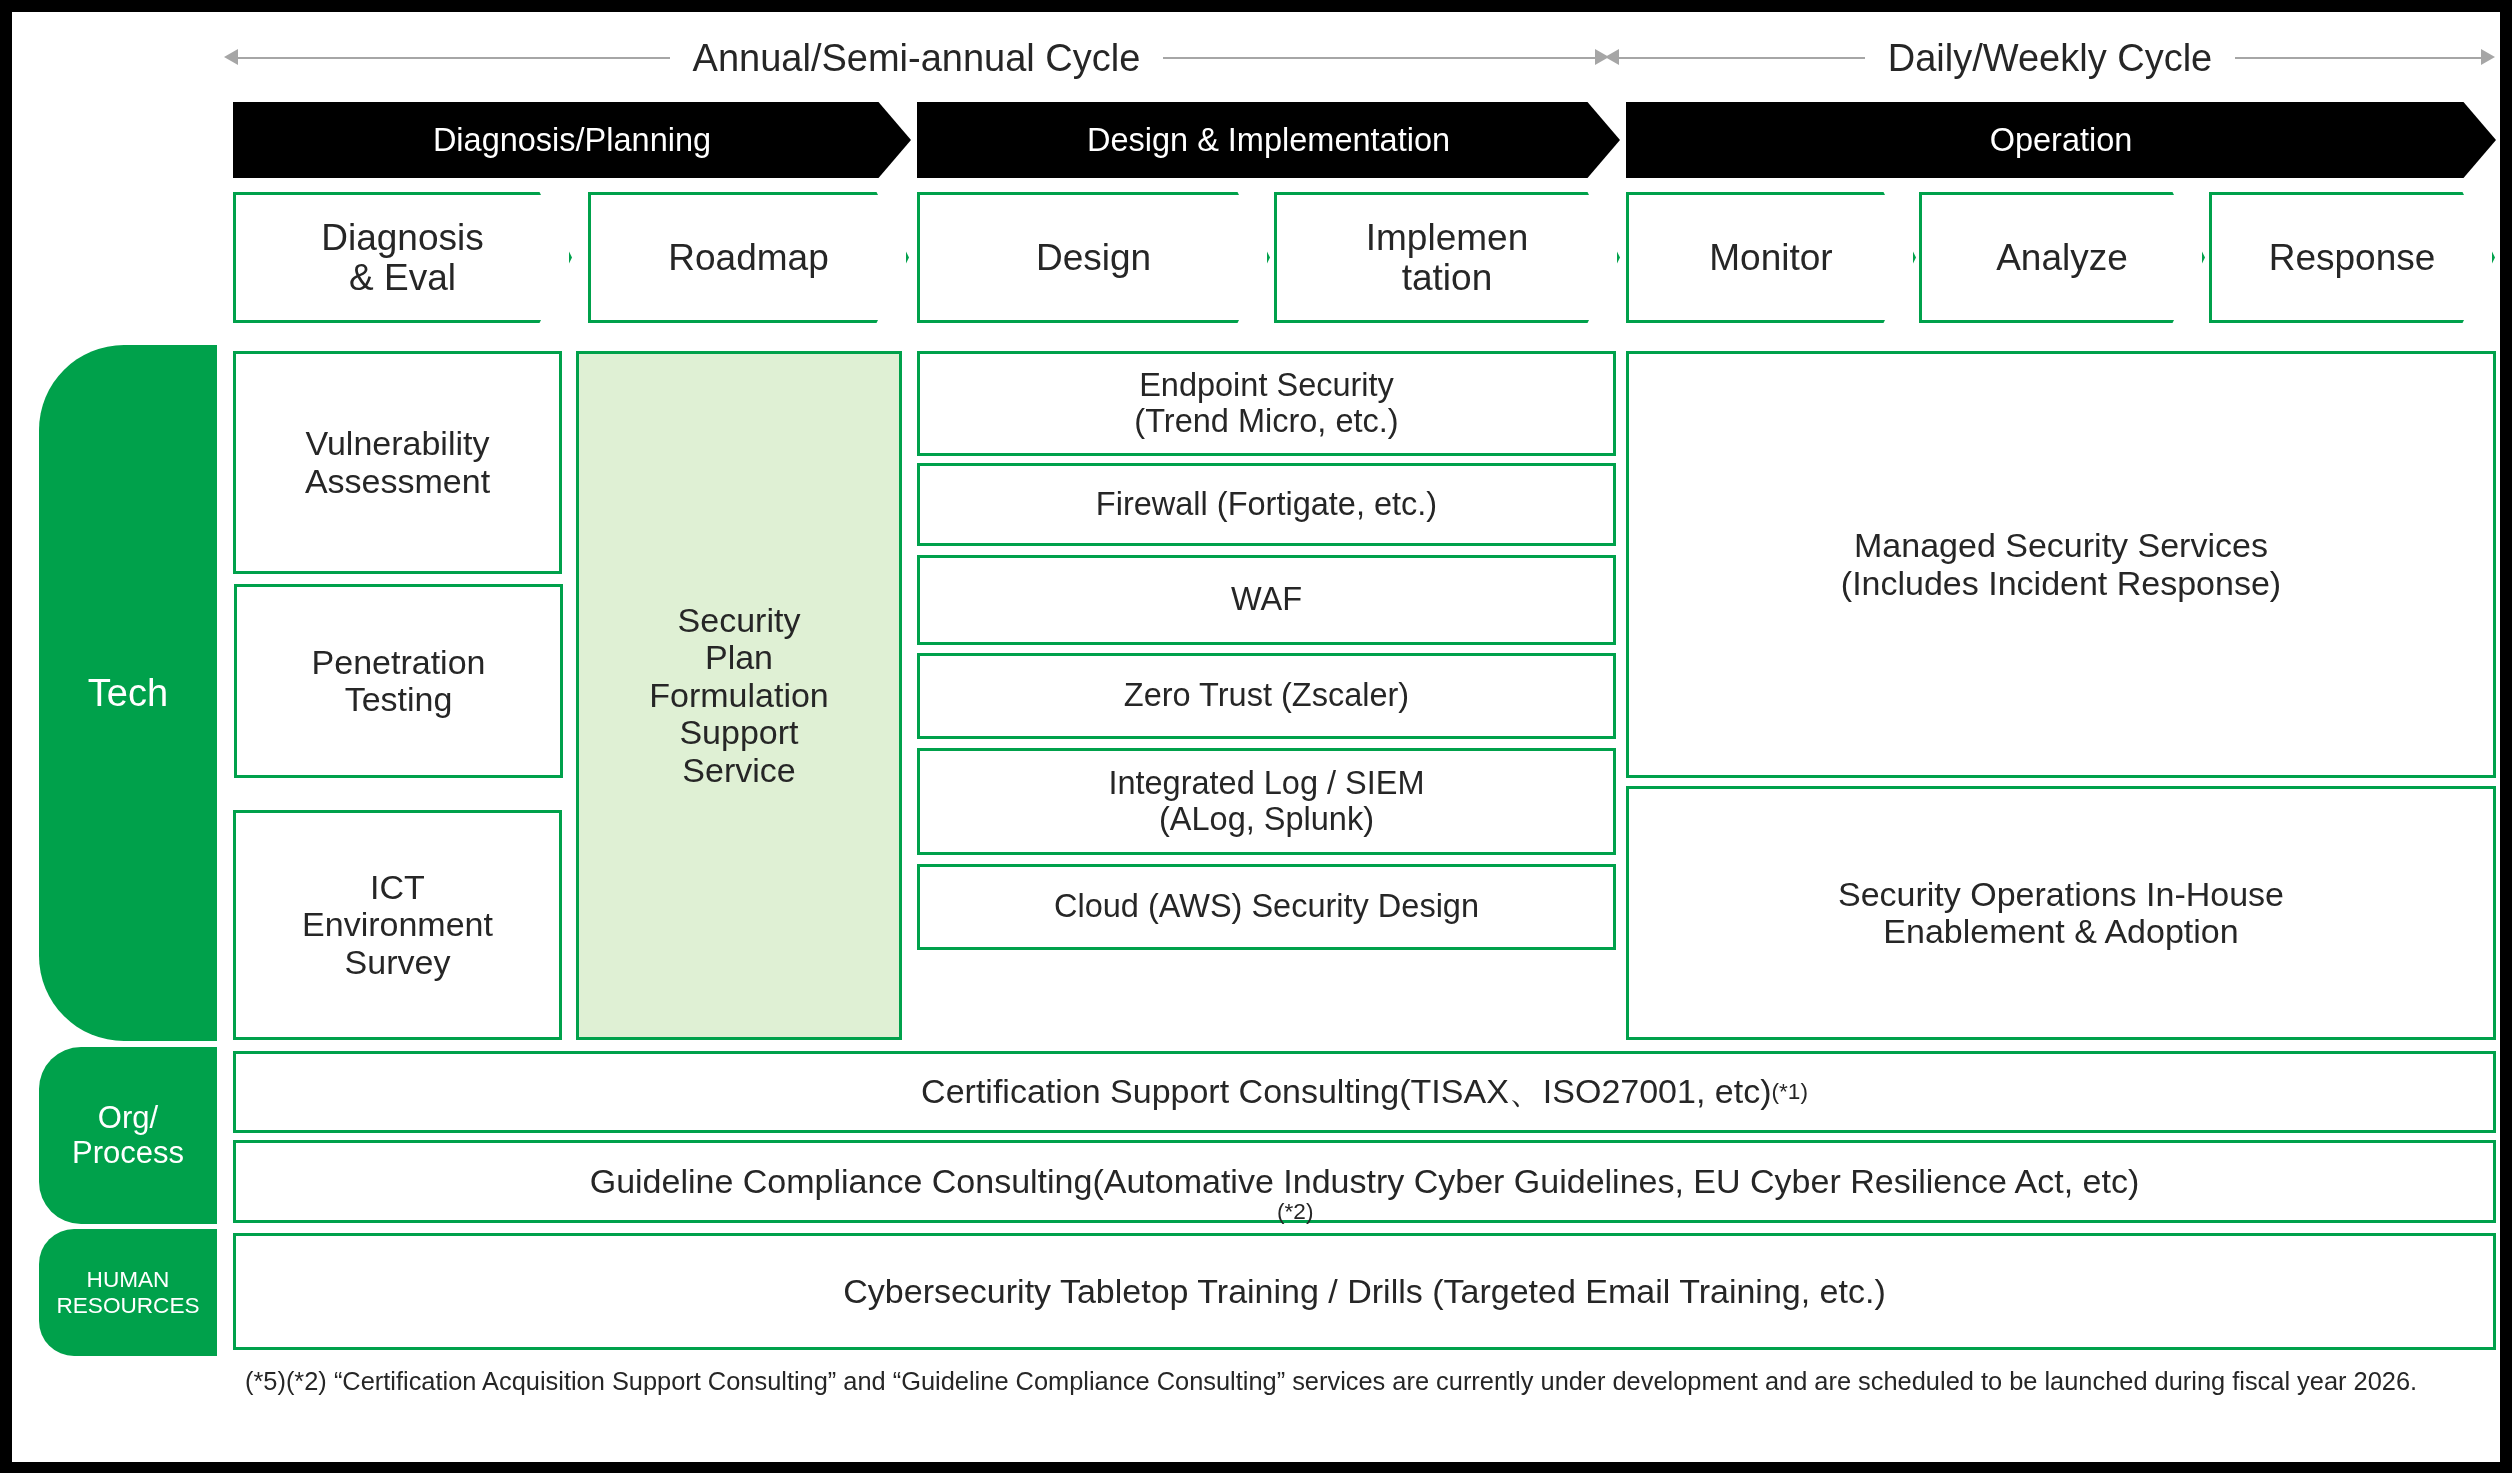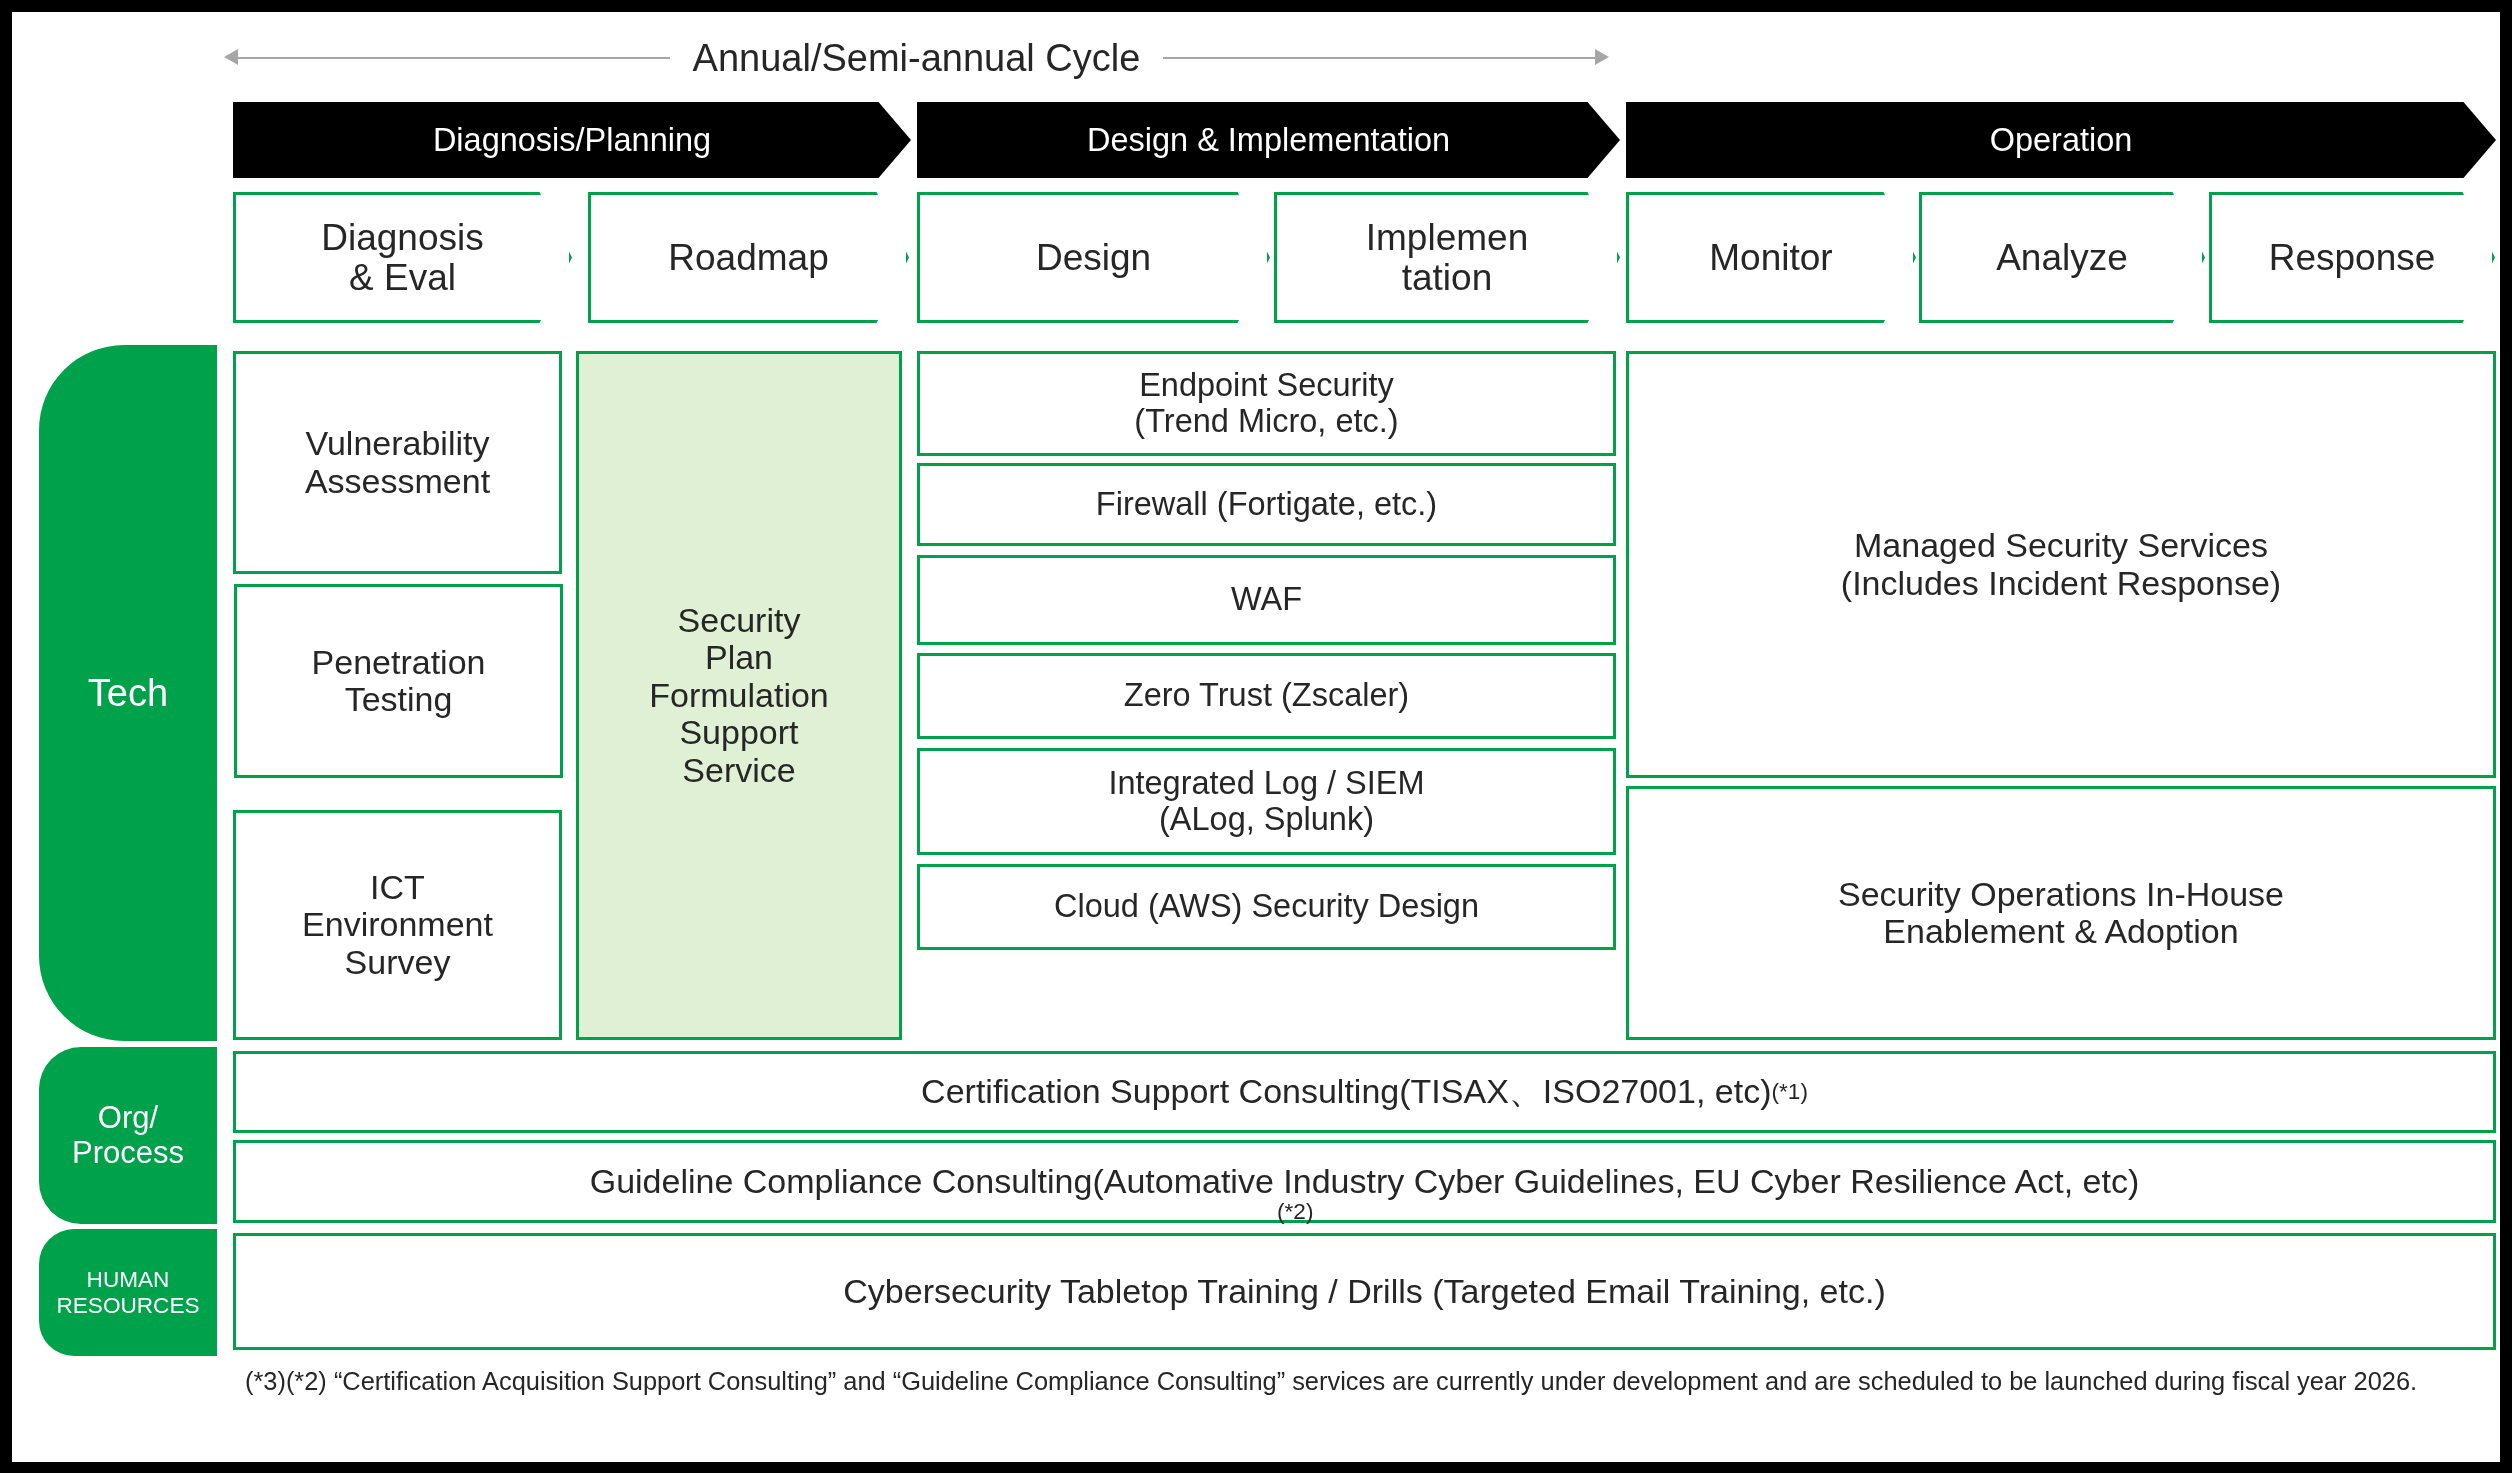--- a/index.html
+++ b/index.html
@@ -222,20 +222,29 @@
     <div class="cycle-row">
       <div class="cycle cycle-annual">
         <div class="arrow-line">
           <span class="arrow-head-left"></span>
         </div>
         <div class="label">Annual/Semi-annual Cycle</div>
         <div class="arrow-line">
           <span class="arrow-head-right"></span>
         </div>
       </div>
+      <div class="cycle cycle-daily">
+        <div class="arrow-line">
+          <span class="arrow-head-left"></span>
+        </div>
+        <div class="label">Daily/Weekly Cycle</div>
+        <div class="arrow-line">
+          <span class="arrow-head-right"></span>
+        </div>
+      </div>
     </div>
 
     <div class="phase phase-1">Diagnosis/Planning</div>
     <div class="phase phase-2">Design &amp; Implementation</div>
     <div class="phase phase-3">Operation</div>
 
     <div class="step step-diagnosis">Diagnosis<br>&amp; Eval</div>
     <div class="step step-roadmap">Roadmap</div>
     <div class="step step-design">Design</div>
     <div class="step step-implementation">Implemen<br>tation</div>
@@ -267,17 +276,17 @@
       <span>Certification Support Consulting(TISAX、ISO27001, etc)</span>
       <span class="sup">(*1)</span>
     </div>
     <div class="box b-guide">
       <span>Guideline Compliance Consulting(Automative Industry Cyber Guidelines, EU Cyber Resilience Act, etc)</span>
     </div>
     <div class="note-under">(*2)</div>
 
     <div class="box b-hr">Cybersecurity Tabletop Training / Drills (Targeted Email Training, etc.)</div>
 
-    <div class="footnote">(*3)(*2) “Certification Acquisition Support Consulting” and “Guideline Compliance Consulting” services are currently under development and are scheduled to be launched during fiscal year 2026.</div>
+    <div class="footnote">(*5)(*2) “Certification Acquisition Support Consulting” and “Guideline Compliance Consulting” services are currently under development and are scheduled to be launched during fiscal year 2026.</div>
 
   </div>
 </div>
 
 
 </body></html>

